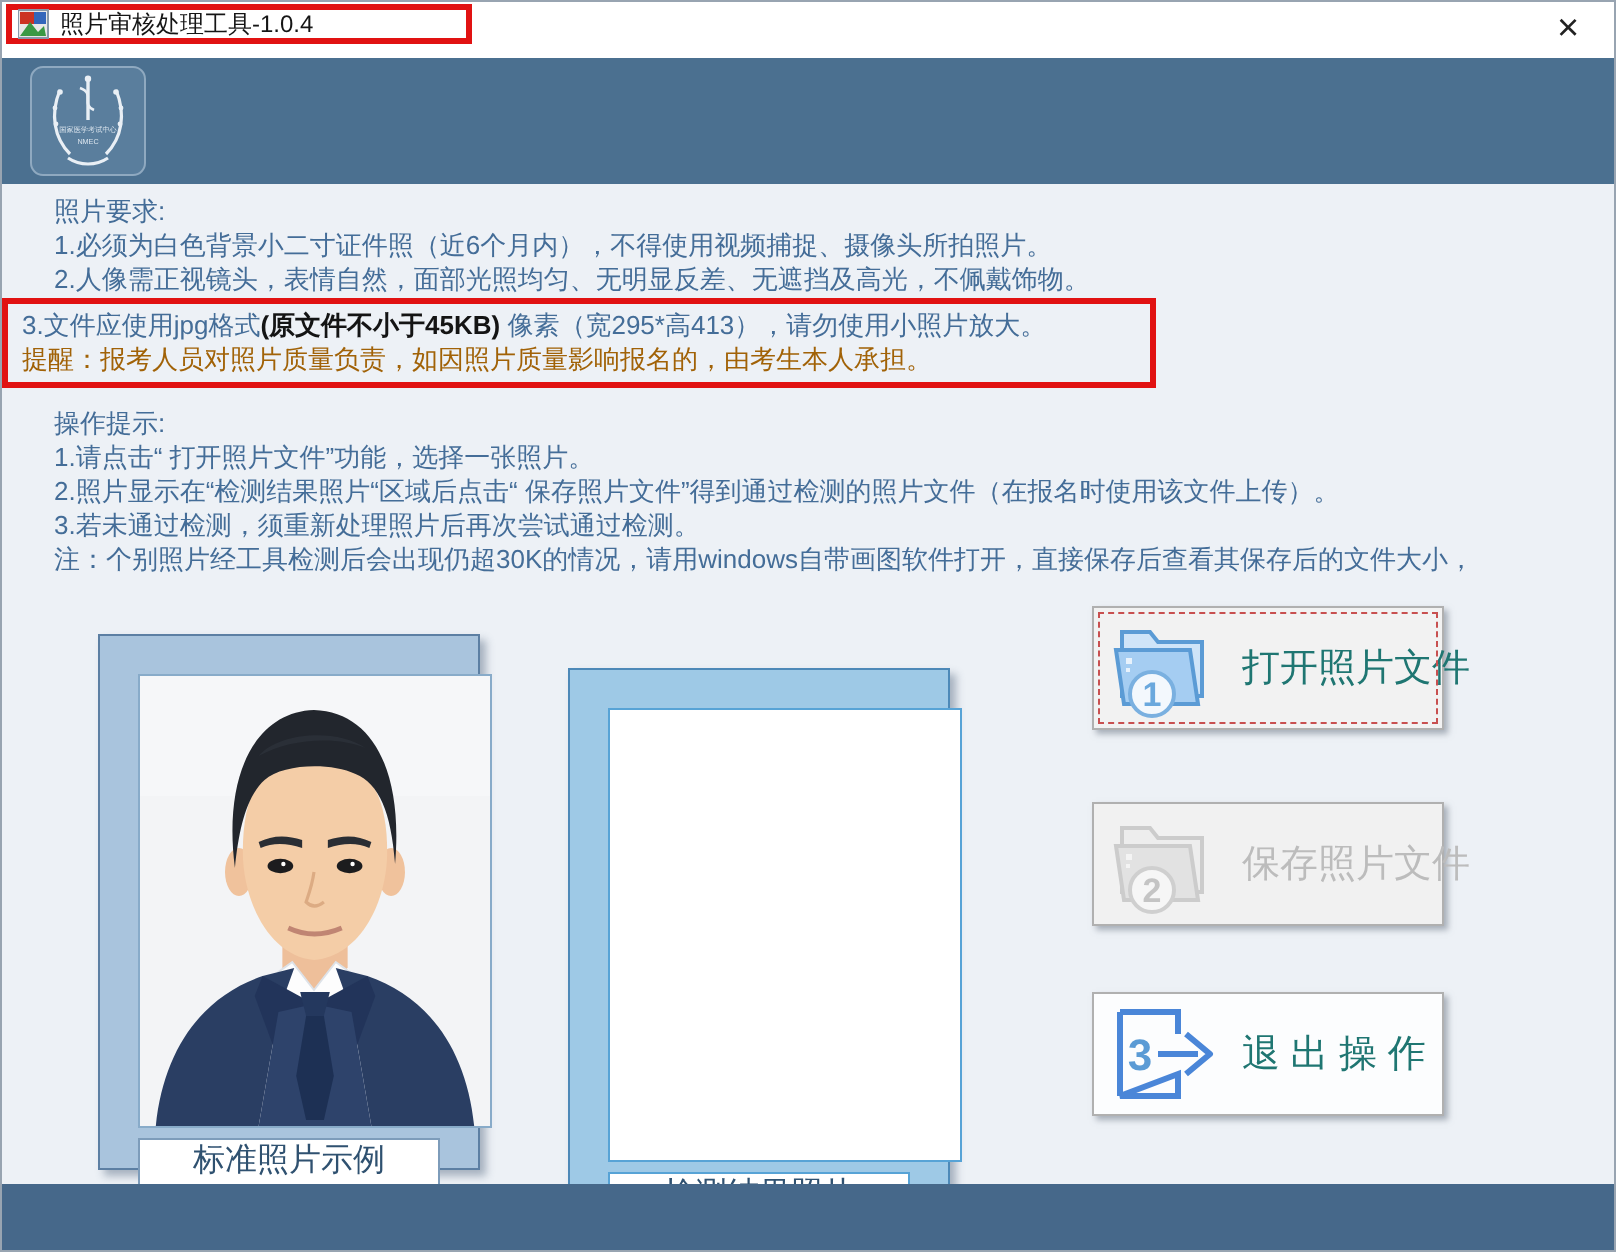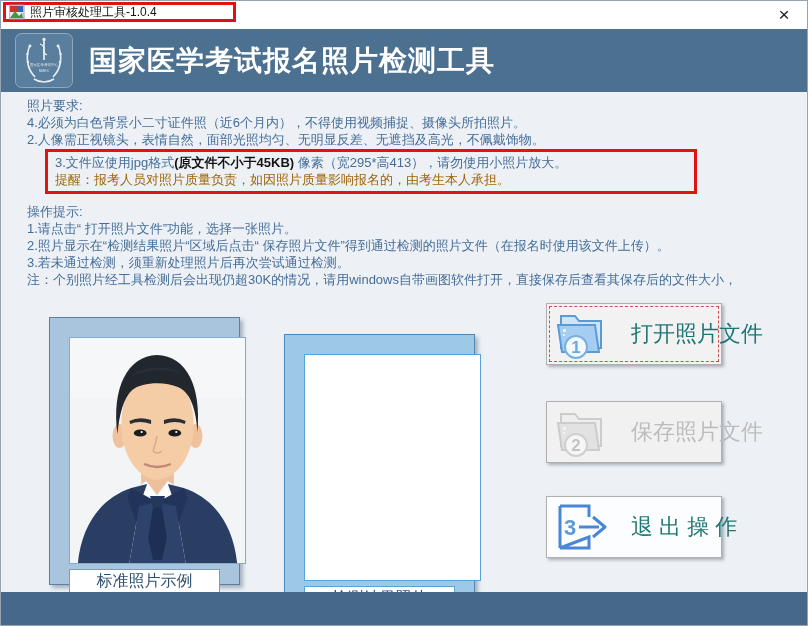--- a/index.html
+++ b/index.html
@@ -18,21 +18,21 @@
 
   
   .header { position:absolute; top:28px; left:0; right:0; height:63px; background:#4b7090; display:flex; align-items:center; }
   .logo { width:58px; height:55px; margin-left:14px; flex:0 0 58px; }
   .header-title { color:#ffffff; font-size:28px; font-weight:bold; margin-left:16px; letter-spacing:1px; white-space:nowrap; }
 
   
   .content { position:absolute; top:91px; left:0; right:0; bottom:33px; background:#edf1f6; overflow:hidden; }
   .txt { font-size:13px; color:#446d98; line-height:17px; padding-left:26px; white-space:nowrap; }
   .first-line { padding-top:5px; }
-  .red-box { margin-top:1px; width:652px; border:3px solid #e11212; padding:2px 0 3px 0;margin-left:44px; }
+  .red-box { margin-top:1px; width:577px; border:3px solid #e11212; padding:2px 0 3px 0; }
   .red-box .txt { padding-left:7px; }
   .kb { color:#141414; font-weight:bold; }
   .reminder { color:#a16207; }
   .tips-heading { margin-top:9px; }
 
   
   .frame { position:absolute; top:225px; width:191px; height:268px; padding:19px;
            box-shadow:3px 3px 4px rgba(80,100,125,.45); }
   .frame.std { left:48px;  background:#a9c4dd; border:1px solid #5c7fa3; }
   .frame.res { left:283px; background:#9ec9e6; border:1px solid #4d89b8;margin-top:17px; }
@@ -41,21 +41,21 @@
   .photo-area svg { display:block; width:100%; height:100%; }
   .photo-label { margin-top:5px; height:24px; background:#ffffff; border:1px solid #7d9cba;
                  text-align:center; font-size:16px; color:#2f5170; line-height:22px; }
   .frame.res .photo-label { border-color:#57a3d6; }
 
   
   .action-btn { position:absolute; left:545px; width:176px; height:62px; background:#f2f2f2;
                 border:1px solid #b0b0b0; box-shadow:2px 2px 3px rgba(110,120,135,.55);
                 display:flex; align-items:center; cursor:pointer; font-family:inherit; }
   .btn-icon { width:56px; height:52px; margin-left:6px; flex:0 0 56px; }
-  .btn-label { font-size:22px; color:#1f7672; margin-left:22px; white-space:nowrap; }
+  .btn-label { font-size:19px; color:#1f7672; margin-left:12px; white-space:nowrap; }
   #btn-open { top:211px; }
   #btn-open::after { content:""; position:absolute; inset:2px; border:1px dashed #c85050; pointer-events:none; }
   #btn-save { top:309px; background:#f1f1f1; }
   #btn-save .btn-label { color:#bcbcbc; }
   #btn-exit { top:404px; background:#fcfdfe; }
 
   
   .footer { position:absolute; left:0; right:0; bottom:0; height:33px; background:#46688a; }
 </style>
 </head>
@@ -87,27 +87,26 @@
       <circle cx="12.5" cy="21" r="1.2" fill="#e9eff5"></circle>
         <circle cx="45.5" cy="21" r="1.2" fill="#e9eff5"></circle>
       <circle cx="13" cy="29" r="1.2" fill="#e9eff5"></circle>
         <circle cx="45" cy="29" r="1.2" fill="#e9eff5"></circle>
       <line x1="29" y1="7" x2="29" y2="27" stroke="#e9eff5" stroke-width="1.7"></line>
       <path d="M25 11 C 33 14 25 19 32 22" fill="none" stroke="#e9eff5" stroke-width="1.3"></path>
       <circle cx="29" cy="6.4" r="1.6" fill="#e9eff5"></circle>
       <text x="29" y="33" font-size="3.6" fill="#dbe5ee" text-anchor="middle">国家医学考试中心</text>
       <text x="29" y="39" font-size="3.6" fill="#dbe5ee" text-anchor="middle">NMEC</text>
     </svg>
-    <div class="header-title">国家医学考试报名照片检测工具</div>
   </div>
 
   <div class="content">
 
     <div class="txt first-line">照片要求:</div>
-    <div class="txt">4.必须为白色背景小二寸证件照（近6个月内），不得使用视频捕捉、摄像头所拍照片。</div>
+    <div class="txt">1.必须为白色背景小二寸证件照（近6个月内），不得使用视频捕捉、摄像头所拍照片。</div>
     <div class="txt">2.人像需正视镜头，表情自然，面部光照均匀、无明显反差、无遮挡及高光，不佩戴饰物。</div>
 
     <div class="red-box">
       <div class="txt"><span>3.文件应使用jpg格式</span><span class="kb">(原文件不小于45KB)</span><span> 像素（宽295*高413），请勿使用小照片放大。</span></div>
       <div class="txt reminder">提醒：报考人员对照片质量负责，如因照片质量影响报名的，由考生本人承担。</div>
     </div>
 
     <div class="txt tips-heading">操作提示:</div>
     <div class="txt">1.请点击“ 打开照片文件”功能，选择一张照片。</div>
     <div class="txt">2.照片显示在“检测结果照片“区域后点击“ 保存照片文件”得到通过检测的照片文件（在报名时使用该文件上传）。</div>

